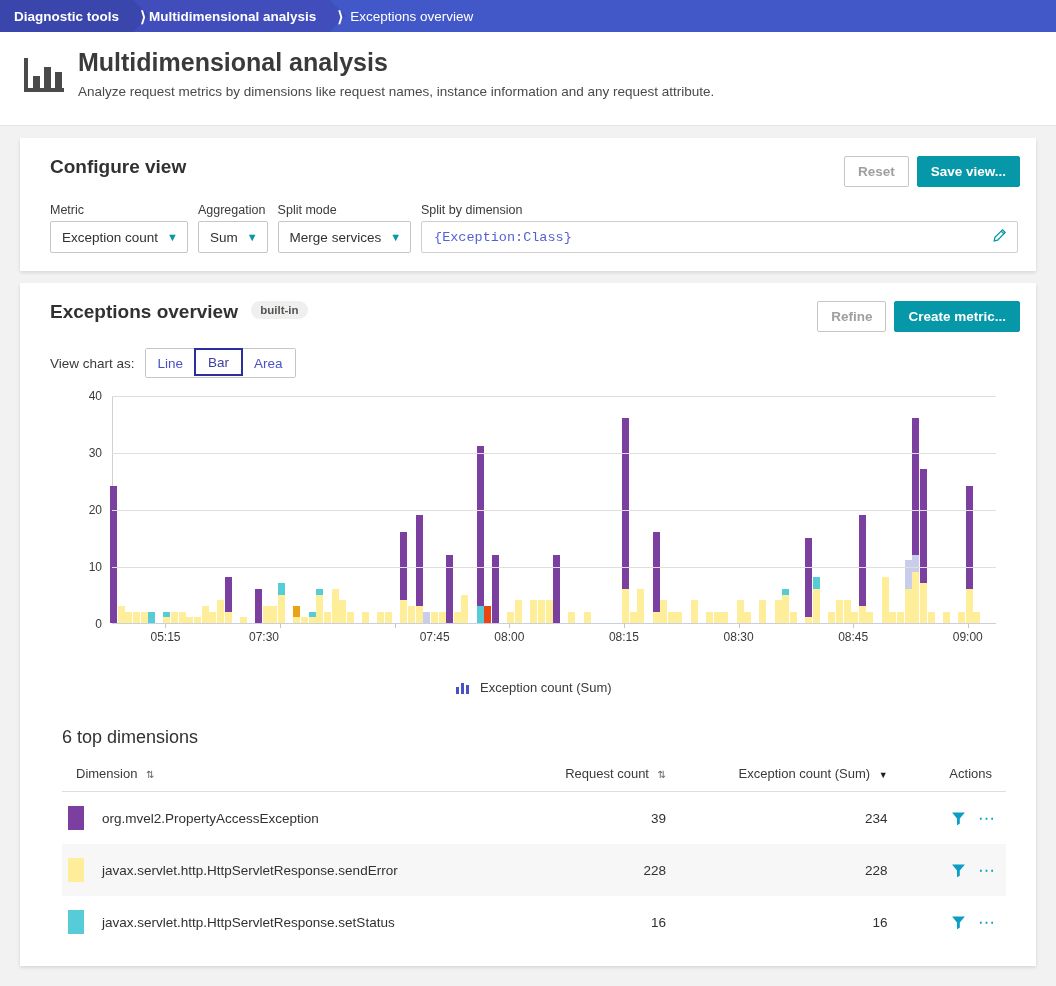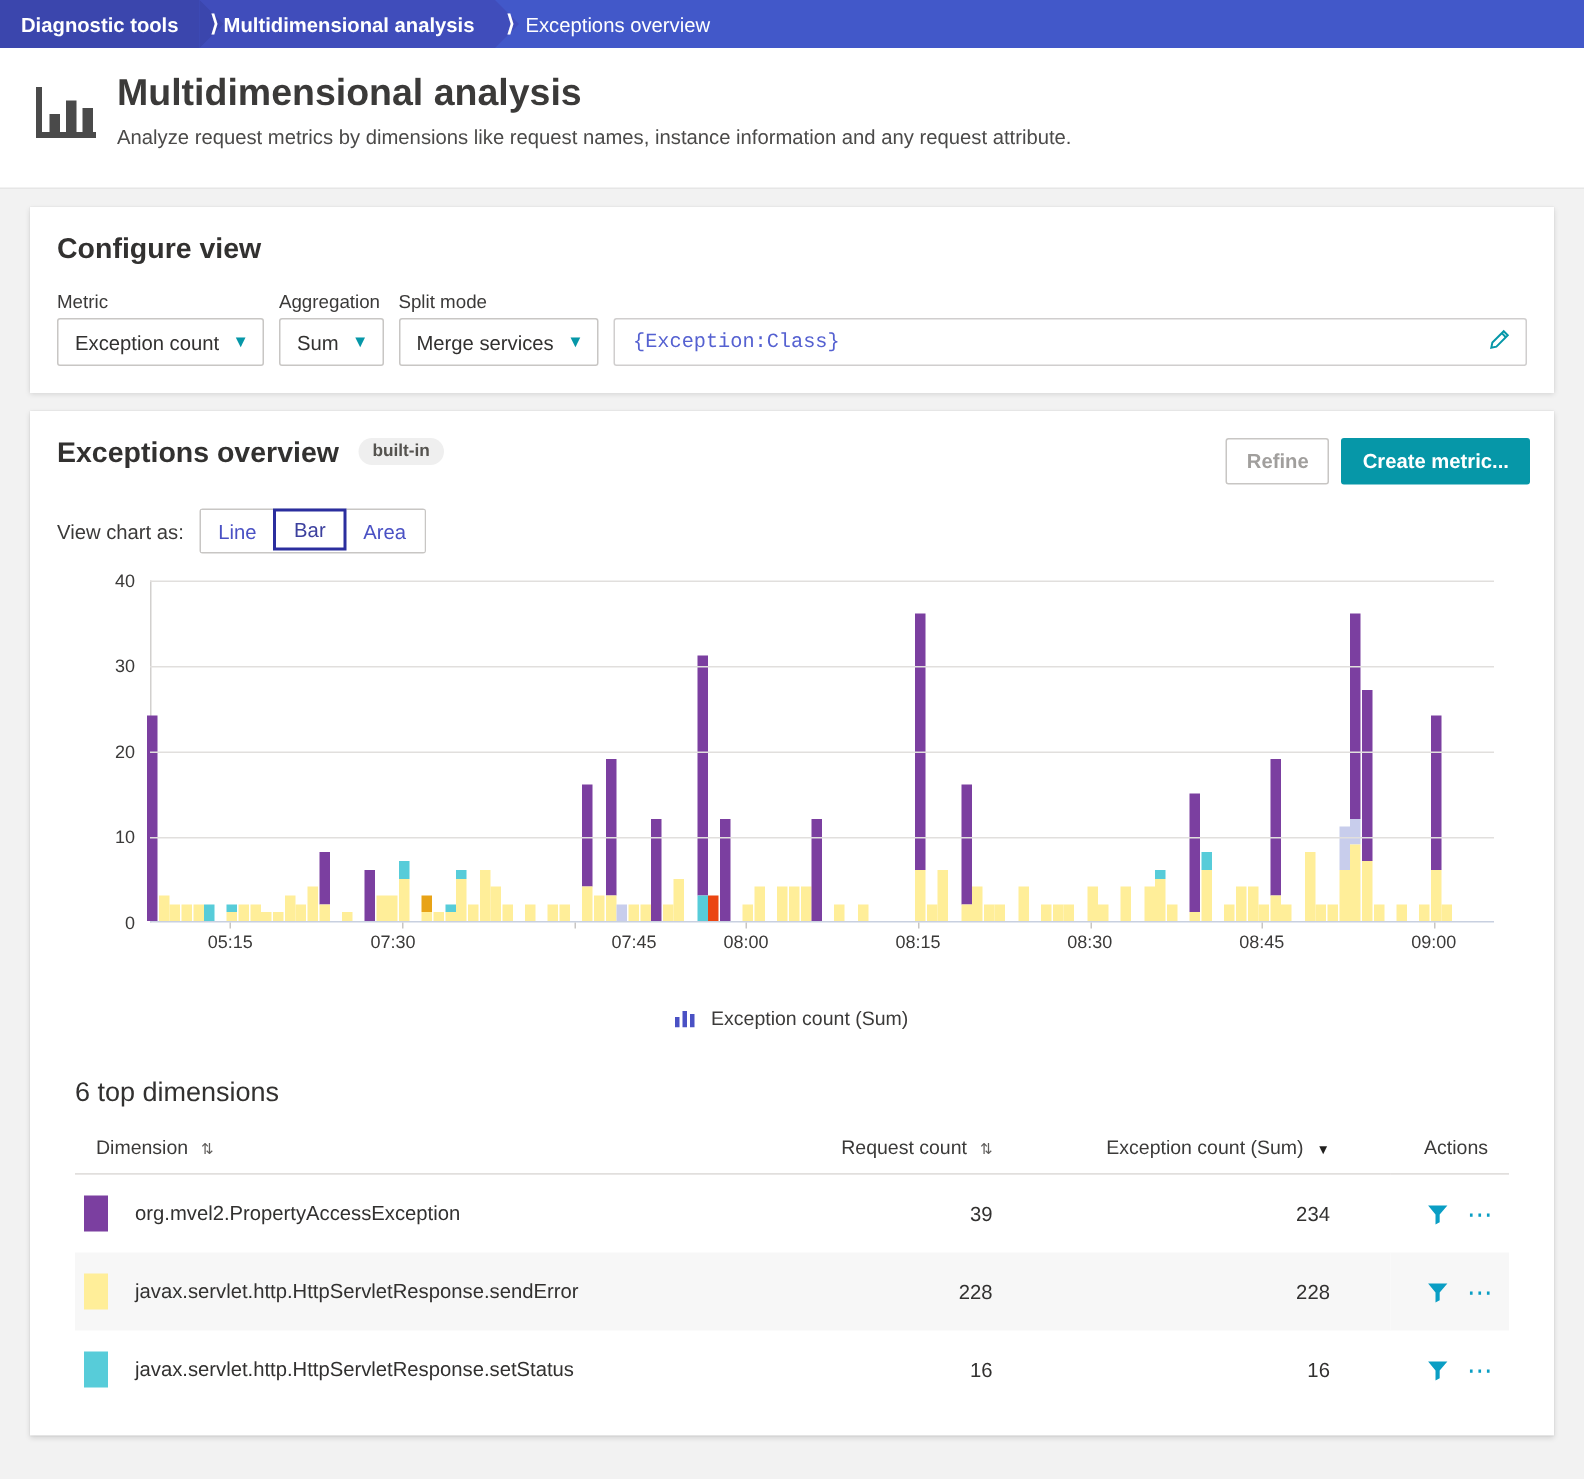--- a/index.html
+++ b/index.html
@@ -66,21 +66,21 @@
   .page-title {
     font-size: 25px; font-weight: 600; color: #3b3a39;
     line-height: 1.15; margin: 0 0 6px 0;
   }
   .page-sub { font-size: 13.5px; color: #4b4a49; line-height: 1.3; }
 
   
   .card {
     background: #ffffff;
     margin: 12px 20px 0 20px;
-    padding: 18px 16px 18px 16px;
+    padding: 18px 16px 18px 28px;
     box-shadow: 0 0.3px 0.9px rgba(0,0,0,.10), 0 1.6px 3.6px rgba(0,0,0,.13);
   }
   .card-head {
     display: flex; align-items: flex-start; justify-content: space-between;
   }
   .card-title {
     font-size: 19px; font-weight: 600; color: #323130;
     margin: 0; padding: 0 0 0 2px;
   }
   .badge {
@@ -260,20 +260,24 @@
   </div>
   <div>
     <h1 class="page-title">Multidimensional analysis</h1>
     <div class="page-sub">Analyze request metrics by dimensions like request names, instance information and any request attribute.</div>
   </div>
 </div>
 
 <div class="card">
   <div class="card-head">
     <h2 class="card-title">Configure view</h2>
+    <div class="btn-row">
+      <button class="btn">Reset</button>
+      <button class="btn primary">Save view...</button>
+    </div>
   </div>
 
   <div class="form-row">
     <div>
       <label class="field-label">Metric</label>
       <div class="select">
         <span>Exception count</span>
         <span class="caret">▼</span>
       </div>
     </div>
@@ -285,20 +289,21 @@
       </div>
     </div>
     <div>
       <label class="field-label">Split mode</label>
       <div class="select">
         <span>Merge services</span>
         <span class="caret">▼</span>
       </div>
     </div>
     <div style="flex:1 1 auto;">
+      <label class="field-label">Split by dimension</label>
       <div class="split-input">
         <span class="val">{Exception:Class}</span>
         <span class="pencil">
           <svg width="16" height="16" viewBox="0 0 16 16" fill="none">
             <path d="M11.5 1.8l2.7 2.7-7.6 7.6-3.4.7.7-3.4 7.6-7.6z" stroke="#0697a8" stroke-width="1.3" fill="#fff"></path>
             <path d="M10.2 3.1l2.7 2.7" stroke="#0697a8" stroke-width="1.3"></path>
           </svg>
         </span>
       </div>
     </div>
@@ -619,21 +624,21 @@
         <div class="ytick" style="top: 171px;">10</div>
         <div class="gridline" style="top: 114px;"></div>
         <div class="ytick" style="top: 114px;">20</div>
         <div class="gridline" style="top: 57px;"></div>
         <div class="ytick" style="top: 57px;">30</div>
         <div class="gridline" style="top: 0px;"></div>
         <div class="ytick" style="top: 0px;">40</div>
         <div class="xtickmark" style="left: 53.4872px;"></div>
         <div class="xtick" style="left: 53.4872px;">05:15</div>
         <div class="xtickmark" style="left: 168.103px;"></div>
-        <div class="xtick" style="left: 162px;">07:30</div>
+        <div class="xtick" style="left: 152px;">07:30</div>
         <div class="xtickmark" style="left: 282.718px;"></div>
         <div class="xtick" style="left: 282.718px; margin-left: 40px;">07:45</div>
         <div class="xtickmark" style="left: 397.333px;"></div>
         <div class="xtick" style="left: 397.333px;">08:00</div>
         <div class="xtickmark" style="left: 511.949px;"></div>
         <div class="xtick" style="left: 511.949px;">08:15</div>
         <div class="xtickmark" style="left: 626.564px;"></div>
         <div class="xtick" style="left: 626.564px;">08:30</div>
         <div class="xtickmark" style="left: 741.179px;"></div>
         <div class="xtick" style="left: 741.179px;">08:45</div>

